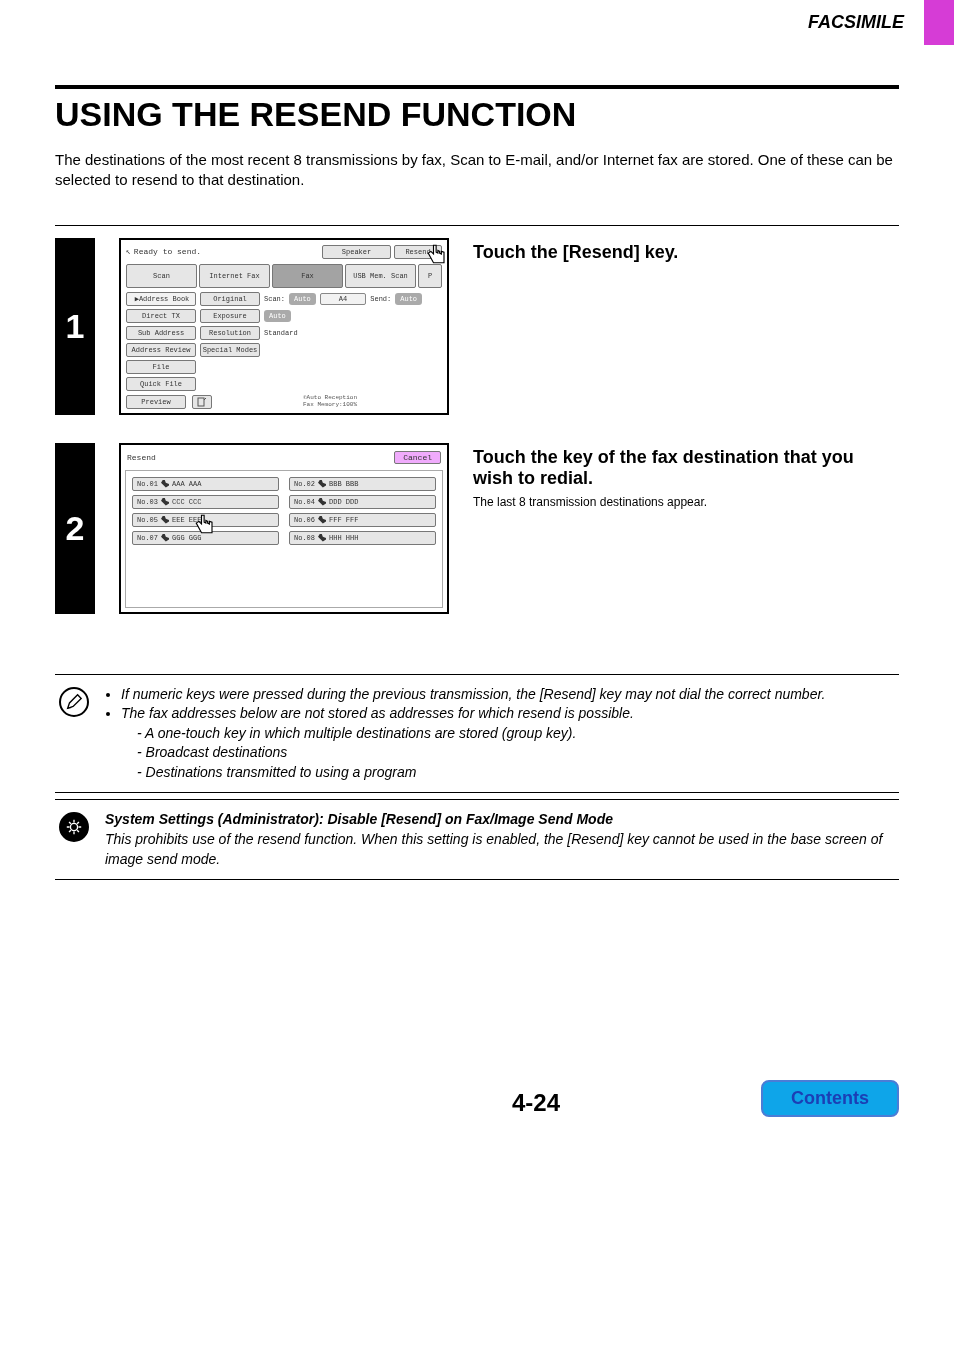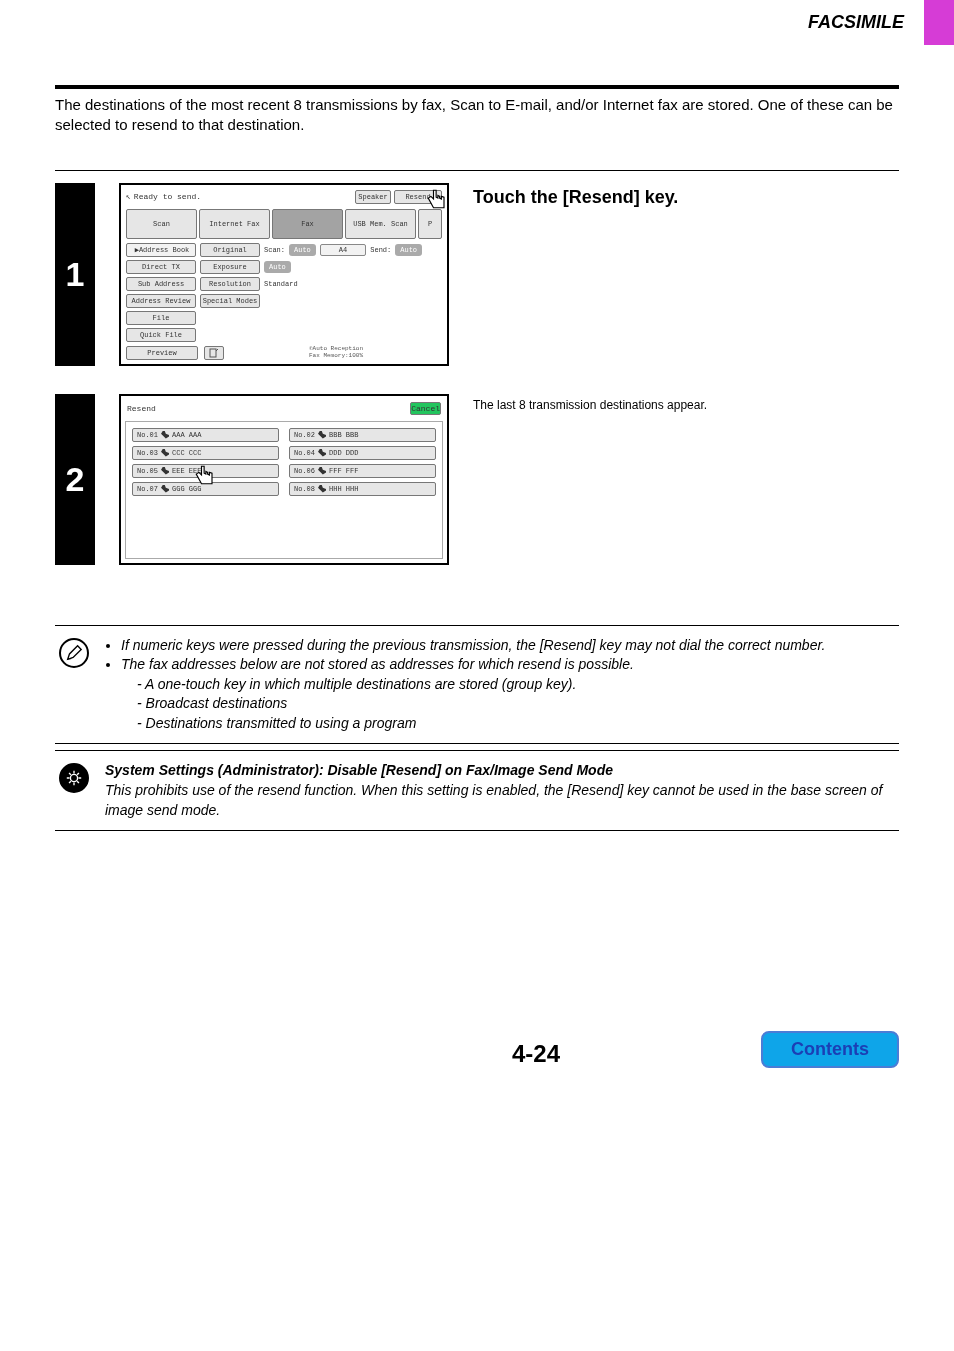--- a/index.html
+++ b/index.html
@@ -109,40 +109,40 @@
     border-radius: 2px;
     display: inline-flex;
     align-items: center;
     justify-content: center;
     font-size: 7px;
     color: #333;
     white-space: nowrap;
   }
   .p1-light { background:#f2f2f2; }
   .p1-tabs { display:flex; gap:2px; padding:2px 3px; }
-  .p1-tabs .p1-tab { flex:1; height:30px; }
+  .p1-tabs .p1-tab { flex:1; height:24px; }
   .p1-main { display:flex; gap:4px; padding:2px 3px; }
   .p1-side { display:flex; flex-direction:column; gap:3px; width:70px; }
   .p1-side .p1-btn { height:14px; width:100%; font-size:7px; }
   .p1-right { flex:1; display:flex; flex-direction:column; gap:3px; }
   .p1-line { display:flex; align-items:center; gap:4px; height:14px; font-size:7px; }
   .p1-line .p1-btn { width:60px; height:14px; }
   .p1-pill { background:#aaa; border-radius:3px; padding:0 5px; height:12px; display:flex; align-items:center; font-size:7px; color:#fff; }
   .p1-bottom { display:flex; align-items:center; gap:6px; padding:2px 3px; font-size:6px; color:#555; }
   .p1-bottom-center { flex:1; text-align:center; line-height:1.1; }
 
   .hand-cursor {
     position: absolute;
     width: 28px; height: 28px;
   }
 
   
   .p2-wrap { padding:4px; font-size:8px; color:#333; font-family:"Courier New",monospace; }
   .p2-head { display:flex; align-items:center; justify-content:space-between; padding:2px; }
-  .p2-cancel { border:1px solid #777; background:#22c55e; border-radius:2px; padding:1px 0; font-size:8px; }
+  .p2-cancel { border:1px solid #777; background:#f0abfc; border-radius:2px; padding:1px 8px; font-size:8px; }
   .p2-inner { border:1px solid #aaa; margin-top:4px; padding:6px; position:relative; }
   .p2-grid { display:grid; grid-template-columns:1fr 1fr; gap:4px 10px; }
   .p2-item { border:1px solid #777; background:#e6e6e6; border-radius:2px; height:14px; display:flex; align-items:center; gap:3px; padding:0 4px; font-size:7px; }
   .p2-inner-space { height:56px; }
 
   
   .note-box {
     border-top: 1.5px solid #000;
     border-bottom: 1.5px solid #000;
     display: flex;
@@ -199,33 +199,34 @@
 
 <div class="page">
 
   <div class="header-bar">
     <span class="header-text">FACSIMILE</span>
     <div class="magenta-tab"></div>
   </div>
 
   <div class="content">
     <hr class="heavy-rule">
+    <h1>USING THE RESEND FUNCTION</h1>
     <p class="intro">The destinations of the most recent 8 transmissions by fax, Scan to E-mail, and/or Internet fax are stored. One of these can be selected to resend to that destination.</p>
     <hr class="thin-rule">
 
     <div class="step-block">
       <div class="step-num">1</div>
 
       <div class="step-panel">
         <div class="p1-rows">
           <div class="p1-title-bar">
             <span>↖</span>
             <span>Ready to send.</span>
             <span style="flex:1"></span>
-            <span class="p1-btn" style="width:36px;height:14px">Speaker</span>
+            <span class="p1-btn" style="width:69px;height:14px">Speaker</span>
             <span class="p1-btn" style="width:48px;height:14px">Resend</span>
             <svg class="hand-cursor" style="right:-6px;top:-2px" viewBox="0 0 32 32">
               <path d="M12 6 v10 l-3 -3 -3 2 6 11 h12 v-12 l-3 -1 v3 l-2 -1 v-2 l-2 -1 v3 l-2 -1 v-8 z" fill="#fff" stroke="#000" stroke-width="1.3"></path>
             </svg>
           </div>
           <div class="p1-tabs">
             <span class="p1-tab">Scan</span>
             <span class="p1-tab">Internet Fax</span>
             <span class="p1-tab" style="background:#a3a3a3">Fax</span>
             <span class="p1-tab">USB Mem. Scan</span>
@@ -256,21 +257,21 @@
               <div class="p1-line">
                 <span class="p1-btn">Resolution</span>
                 <span>Standard</span>
               </div>
               <div class="p1-line">
                 <span class="p1-btn">Special Modes</span>
               </div>
             </div>
           </div>
           <div class="p1-bottom">
-            <span class="p1-btn" style="width:72px;height:14px">Preview</span>
+            <span class="p1-btn" style="width:60px;height:14px">Preview</span>
             <span class="p1-btn" style="width:20px;height:14px">
               <svg width="10" height="10" viewBox="0 0 10 10">
                   <rect x="1" y="1" width="6" height="8" fill="none" stroke="#555"></rect>
                   <path d="M7 3 L9 1" stroke="#555"></path>
                 </svg>
             </span>
             <span class="p1-bottom-center">
               <span>✆</span><span>Auto Reception</span><br>
               <span>Fax Memory:100%</span>
             </span>
@@ -337,20 +338,21 @@
                   <span class="phone-icon"></span>
                   <span>HHH HHH</span>
                 </div>
             </div>
             <div class="p2-inner-space"></div>
           </div>
         </div>
       </div>
 
       <div class="step-text">
+        <p class="step-title">Touch the key of the fax destination that you wish to redial.</p>
         <p class="step-body">The last 8 transmission destinations appear.</p>
       </div>
     </div>
 
     <div class="note-box">
       <div class="note-icon">
         <svg width="18" height="18" viewBox="0 0 20 20">
             <path d="M3 17 L5 11 L14 2 L18 6 L9 15 Z M3 17 L7 16" fill="none" stroke="#000" stroke-width="1.5"></path>
           </svg>
       </div>

